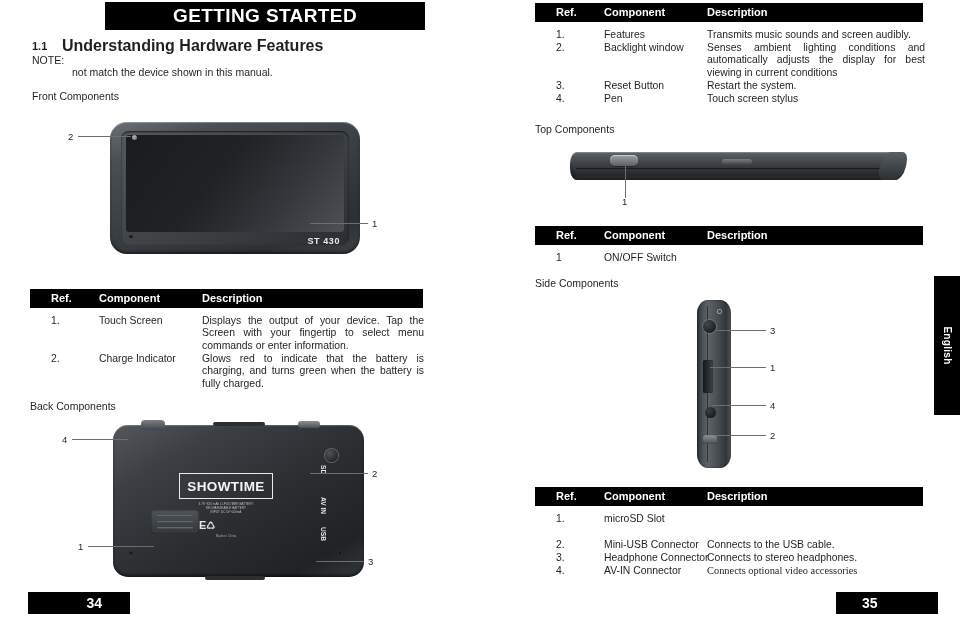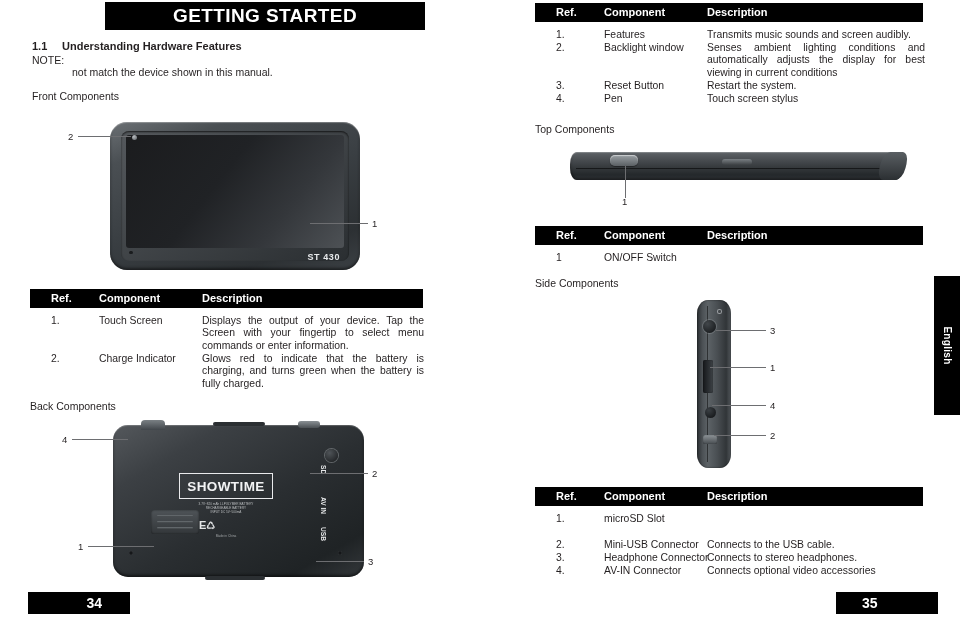--- a/index.html
+++ b/index.html
@@ -79,21 +79,21 @@
   #language-tab span {
     transform: rotate(90deg);
     font-size: 10px; font-weight: bold; letter-spacing: .3px;
     white-space: nowrap;
   }
 
   
   .dev { position: absolute; }
 
   
-  #device-front { left: 110px; top: 122px; width: 250px; height: 148px; text-decoration: underline; }
+  #device-front { left: 110px; top: 122px; width: 250px; height: 132px; text-decoration: underline; }
   #device-front .shell {
     position: absolute; inset: 0;
     border-radius: 17px;
     background: linear-gradient(160deg,#6b7074 0%,#4a4f53 18%,#3a3f43 50%,#2c3033 82%,#3c4145 100%);
     box-shadow: inset 0 1px 1px rgba(255,255,255,.30), inset 0 -2px 3px rgba(0,0,0,.5);
   }
   #device-front .bezel {
     position: absolute; left: 11px; top: 9px; right: 11px; bottom: 9px;
     border-radius: 8px;
     background: linear-gradient(150deg,#55595d,#2a2e31);
@@ -271,21 +271,21 @@
 </head>
 <body>
 
 <div class="page">
 
   <div class="banner" id="getting-started-banner">
     <span>GETTING STARTED</span>
   </div>
 
   <div class="t bold" style="left:32px; top:40px; font-size:11px;">1.1</div>
-  <div class="t bold" style="left:62px; top:40px; font-size:11px;">Understanding Hardware Features</div>
+  <div class="t bold" style="left:62px; top:40px; font-size:16px;">Understanding Hardware Features</div>
 
   <div class="t" style="left:32px; top:54px;">NOTE:</div>
   <div class="t" style="left:72px; top:66px;">not match the device shown in this manual.</div>
 
   <div class="caption" style="left:32px; top:90px;">Front Components</div>
 
   <div class="dev" id="device-front">
     <div class="shell"></div>
     <div class="bezel"></div>
     <div class="screen"></div>
@@ -467,21 +467,21 @@
         <span class="desc" style="text-align:left;">Connects to the USB cable.</span>
       </div>
       <div class="row" style="height:13px;">
         <span class="ref">3.</span>
         <span class="comp" style="width:108px;">Headphone Connector</span>
         <span class="desc" style="text-align:right;">Connects to stereo headphones.</span>
       </div>
       <div class="row" style="height:13px;">
         <span class="ref">4.</span>
         <span class="comp" style="width:108px;">AV-IN Connector</span>
-        <span class="desc" style="text-align:center;">Connects optional video accessories</span>
+        <span class="desc" style="text-align:center;font-family:Liberation Serif, serif;">Connects optional video accessories</span>
       </div>
     </div>
   </div>
 
   <div class="pagenum" id="pagenum-right">
     <span>35</span>
   </div>
 
   <div id="language-tab">
     <span>English</span>

